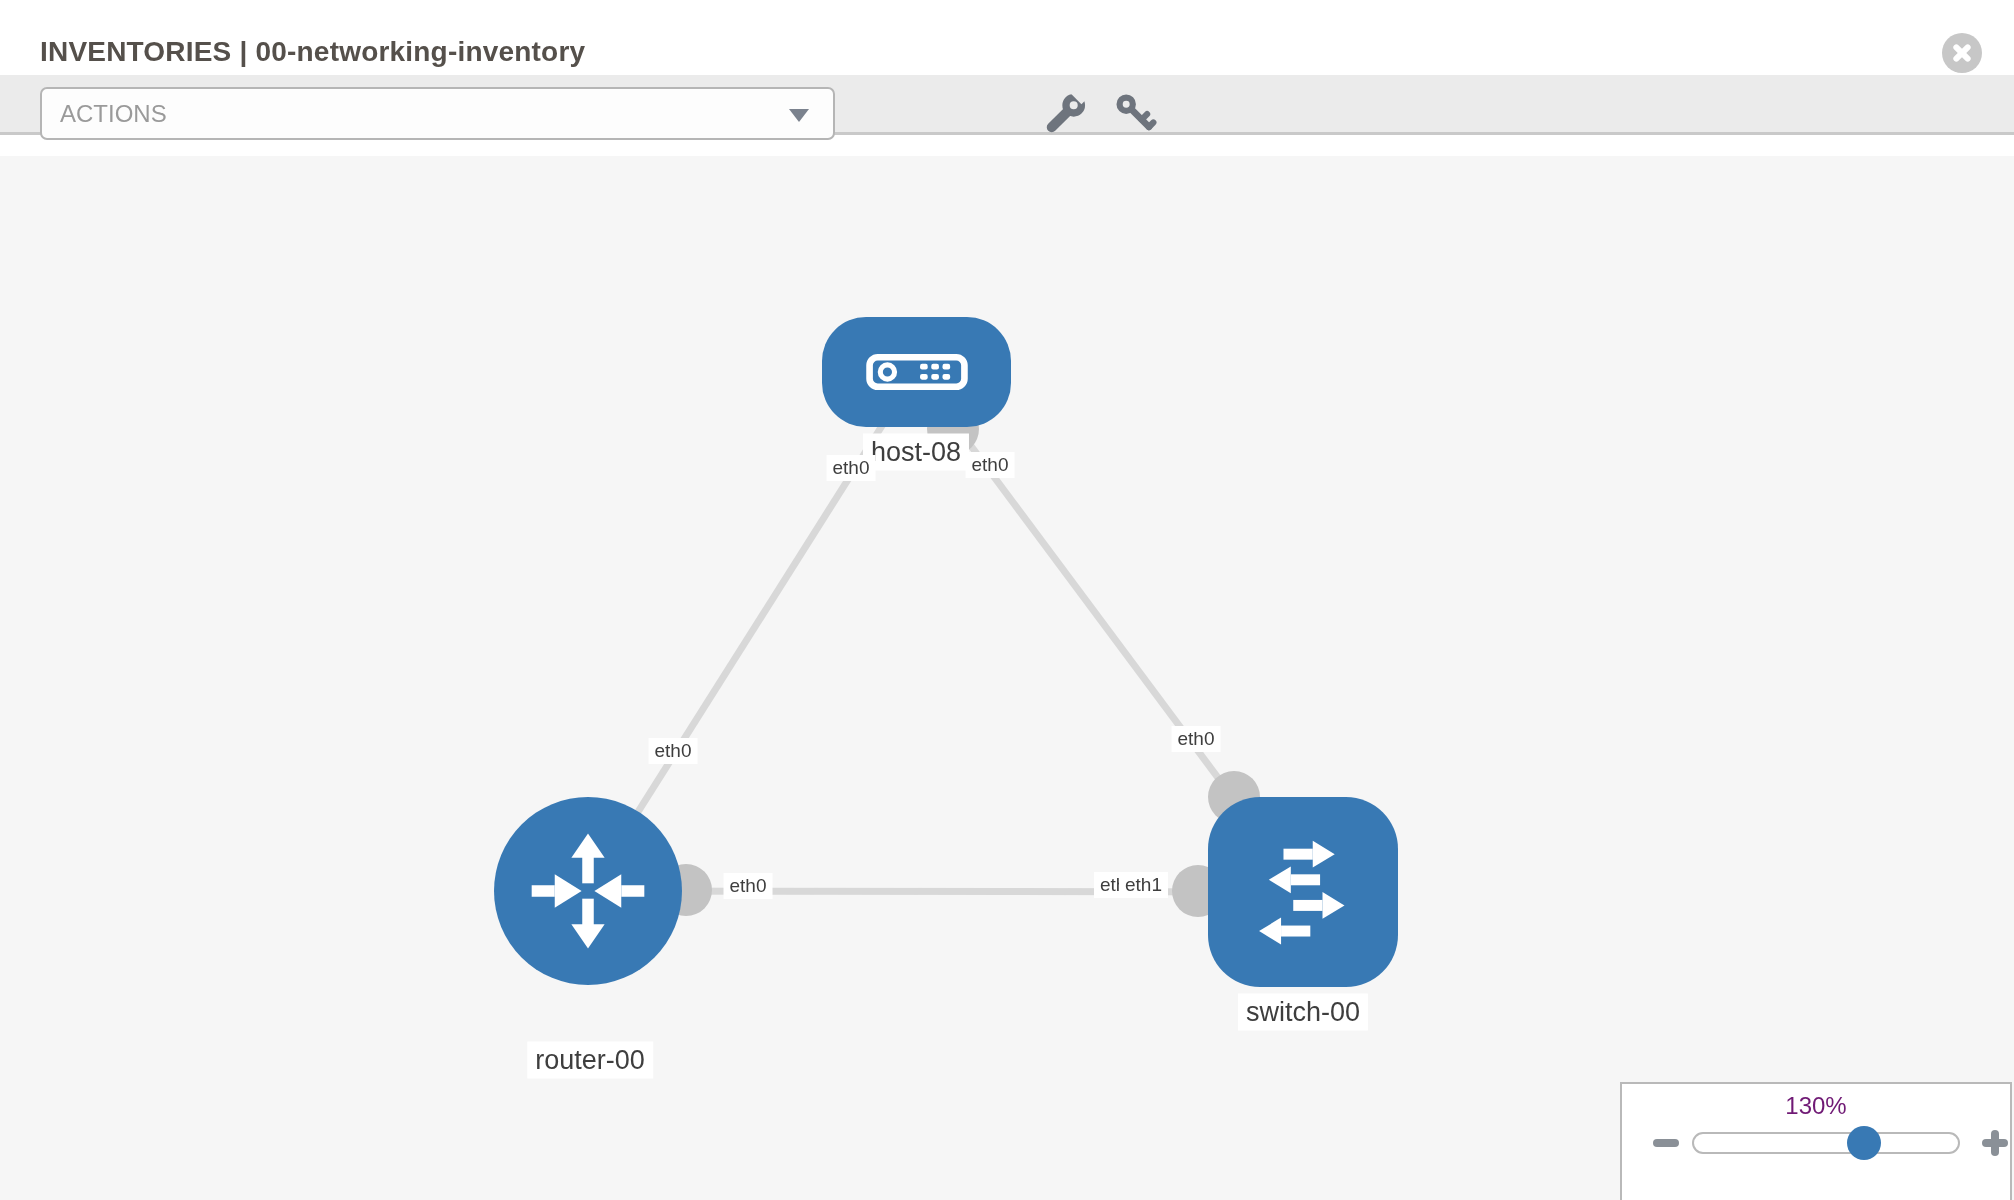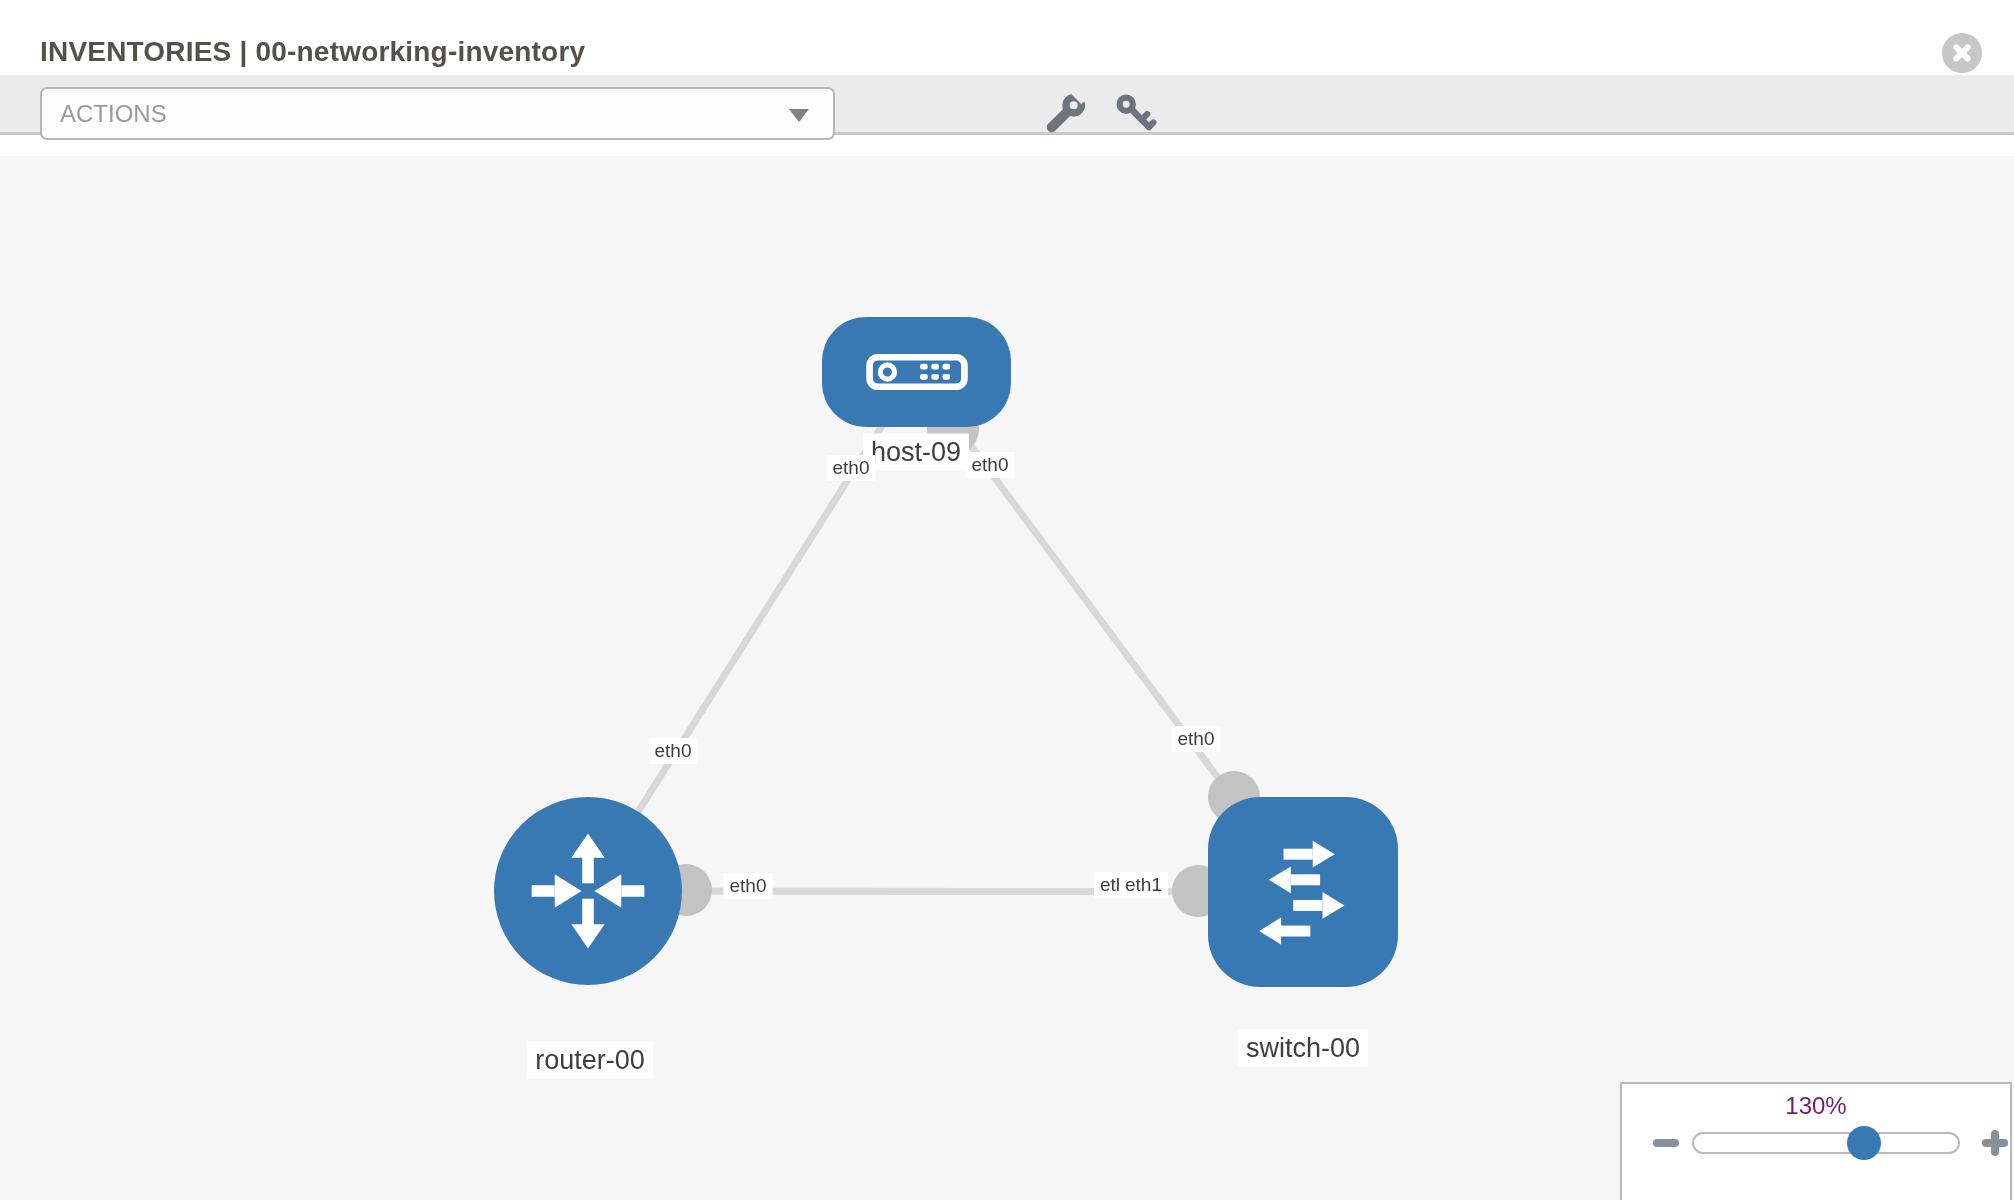--- a/index.html
+++ b/index.html
@@ -147,23 +147,23 @@
         <line x1="64" y1="40" x2="40" y2="40"></line>
         <polygon points="40,29 40,51 22,40" stroke="none"></polygon>
         <line x1="42" y1="61" x2="66" y2="61"></line>
         <polygon points="66,50 66,72 84,61" stroke="none"></polygon>
         <line x1="56" y1="82" x2="32" y2="82"></line>
         <polygon points="32,71 32,93 14,82" stroke="none"></polygon>
       </g>
     </svg>
   </div>
 
-  <div class="chip chip-lg" style="left:916px;top:296px;">host-09</div>
+  <div class="chip chip-lg" style="left:916px;top:296px;">host-08</div>
   <div class="chip chip-lg" style="left:590px;top:904px;">router-00</div>
-  <div class="chip chip-lg" style="left:1303px;top:856px;margin-top:36px;">switch-00</div>
+  <div class="chip chip-lg" style="left:1303px;top:856px;">switch-00</div>
 
   <div class="chip chip-sm" style="left:851px;top:312px;">eth0</div>
   <div class="chip chip-sm" style="left:990px;top:309px;">eth0</div>
   <div class="chip chip-sm" style="left:673px;top:595px;">eth0</div>
   <div class="chip chip-sm" style="left:1196px;top:583px;">eth0</div>
   <div class="chip chip-sm" style="left:748px;top:730px;">eth0</div>
   <div class="chip chip-sm anchor-left chip-under" style="left:1094px;top:729px;">eth0</div>
   <div class="chip chip-sm anchor-left chip-over" style="left:1119px;top:729px;">eth1</div>
 </div>
 

